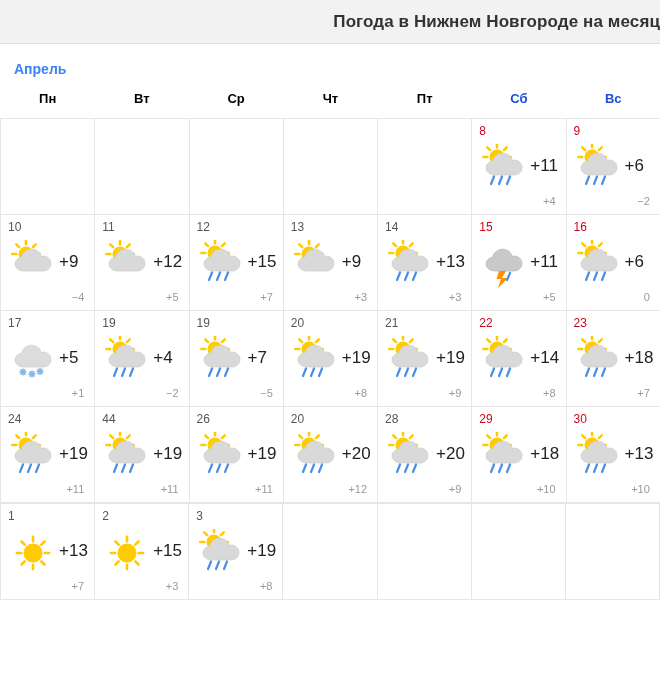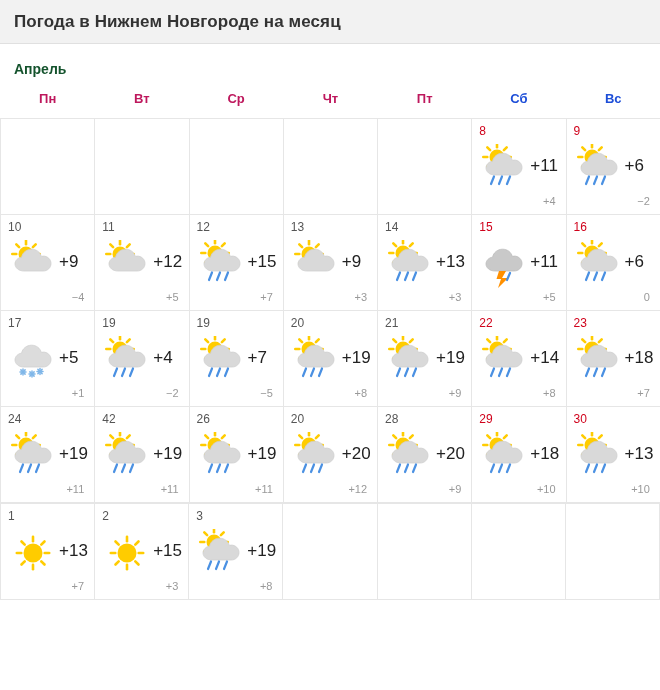--- a/index.html
+++ b/index.html
@@ -15,43 +15,44 @@
     width: 660px; height: 690px; position: relative;
     background: #fff;
   }
   .title-bar {
     height: 44px;
     background: #f2f2f2;
     border-bottom: 1px solid #e0e0e0;
     display: flex;
     align-items: center;
     padding-left: 14px;
+    justify-content: flex-end;
   }
   .title-bar h1 {
     margin: 0;
     font-size: 17px;
     font-weight: bold;
     color: #333;
     letter-spacing: 0.1px;
   }
   .month-label {
     font-size: 14px;
     font-weight: bold;
-    color: #14532d;
+    color: #3b82f6;
     padding: 17px 8px 13px 14px;
   }
   table.cal {
     border-collapse: collapse;
     width: 660px;
     table-layout: fixed;
   }
   table.cal th {
     font-size: 13px;
     font-weight: bold;
-    color: #be185d;
+    color: #000000;
     text-align: center;
     padding-bottom: 12px;
     width: 94.28px;
   }
   table.cal th.weekend { color: #1d4ed8; }
   table.cal td {
     height: 96px;
     vertical-align: top;
     border: 1px solid #e6e6e6;
     padding: 0;
@@ -524,21 +525,21 @@
                     <line x1="12" y1="32.5" x2="9" y2="40" stroke="#4a90e2" stroke-width="2.2" stroke-linecap="round"></line>
                     <line x1="20" y1="32.5" x2="17" y2="40" stroke="#4a90e2" stroke-width="2.2" stroke-linecap="round"></line>
                     <line x1="28" y1="32.5" x2="25" y2="40" stroke="#4a90e2" stroke-width="2.2" stroke-linecap="round"></line>
                   </svg>
                 </span>
                 <span class="temp-day">+19</span>
               </div>
               <span class="temp-night">+11</span>
             </td>
             <td class="tint-c">
-              <span class="daynum">42</span>
+              <span class="daynum">44</span>
               <div class="cellbody">
                 <span class="icon-wrap">
                   <svg width="46" height="48" viewBox="0 0 46 48" aria-hidden="true">
                     <line x1="24.7" y1="13.0" x2="28.7" y2="13.0" stroke="#ffcc00" stroke-width="2.6" stroke-linecap="round"></line>
                     <line x1="21.9" y1="19.9" x2="24.7" y2="22.7" stroke="#ffcc00" stroke-width="2.6" stroke-linecap="round"></line>
                     <line x1="15.0" y1="22.7" x2="15.0" y2="26.7" stroke="#ffcc00" stroke-width="2.6" stroke-linecap="round"></line>
                     <line x1="8.1" y1="19.9" x2="5.3" y2="22.7" stroke="#ffcc00" stroke-width="2.6" stroke-linecap="round"></line>
                     <line x1="5.3" y1="13.0" x2="1.3" y2="13.0" stroke="#ffcc00" stroke-width="2.6" stroke-linecap="round"></line>
                     <line x1="8.1" y1="6.1" x2="5.3" y2="3.3" stroke="#ffcc00" stroke-width="2.6" stroke-linecap="round"></line>
                     <line x1="15.0" y1="3.3" x2="15.0" y2="-0.7" stroke="#ffcc00" stroke-width="2.6" stroke-linecap="round"></line>

